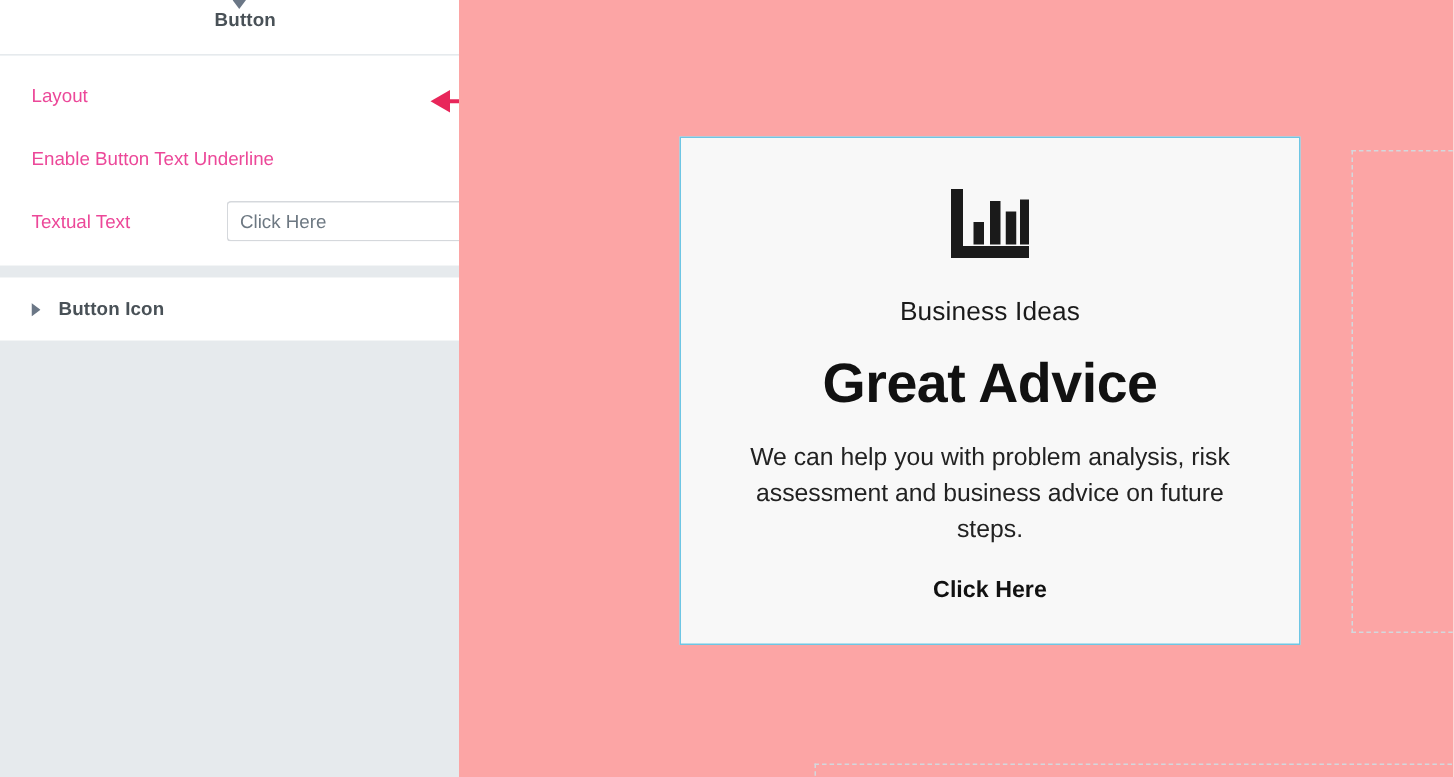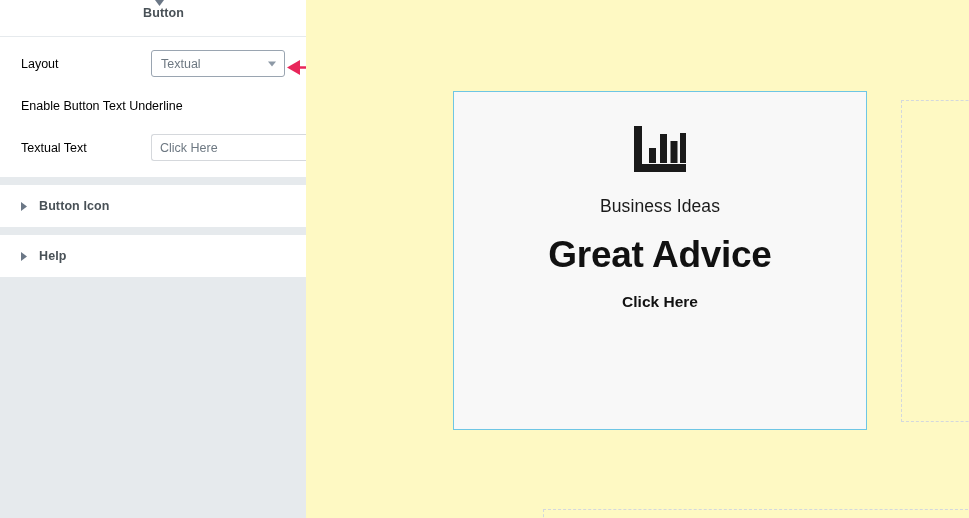--- a/index.html
+++ b/index.html
@@ -63,21 +63,21 @@
   }
   .control-row {
     display: flex;
     align-items: center;
     height: 31px;
     margin-bottom: 11px;
   }
   .control-row:last-child { margin-bottom: 0; }
   .control-label {
     font-size: 12.5px;
-    color: #000000;
+    color: #ec4899;
     flex: 0 0 auto;
     white-space: nowrap;
   }
   .control-field {
     margin-left: auto;
   }
 
   
   .sel {
     position: relative;
@@ -192,21 +192,21 @@
     pointer-events: none;
   }
 
   
   #preview-canvas {
     position: absolute;
     left: 306px;
     top: 0;
     right: 0;
     bottom: 0;
-    background: #fef9c3;
+    background: #fca5a5;
   }
 
   #promo-card {
     position: absolute;
     left: 147px;   
     top: 91px;
     width: 414px;
     height: 339px;
     box-sizing: border-box;
     border: 1px solid #6ec6e4;
@@ -280,26 +280,20 @@
           <path d="M0 0 L9 0 L4.5 6 Z" fill="#6b7786"></path>
         </svg>
     </span>
     <span class="section-title">Button</span>
   </div>
 
   <div class="section-body">
 
     <div class="control-row">
       <span class="control-label">Layout</span>
-      <div class="control-field">
-        <div class="sel strong">
-          <span>Textual</span>
-          <span class="arrow"></span>
-        </div>
-      </div>
     </div>
 
     <div class="control-row">
       <span class="control-label">Enable Button Text Underline</span>
     </div>
 
     <div class="control-row">
       <span class="control-label">Textual Text</span>
       <div class="control-field">
         <div class="input-wrap">
@@ -320,28 +314,20 @@
   <div class="collapsed-section">
     <span class="caret">
       <svg width="6" height="9" viewBox="0 0 6 9">
           <path d="M0 0 L6 4.5 L0 9 Z" fill="#6b7786"></path>
         </svg>
     </span>
     <span class="collapsed-title">Button Icon</span>
   </div>
 
 
-  <div class="collapsed-section">
-    <span class="caret">
-      <svg width="6" height="9" viewBox="0 0 6 9">
-          <path d="M0 0 L6 4.5 L0 9 Z" fill="#6b7786"></path>
-        </svg>
-    </span>
-    <span class="collapsed-title">Help</span>
-  </div>
 
 </div>
 
 <div id="panel-collapse-handle">
   <span>‹</span>
 </div>
 
 <svg id="pointer-arrow" viewBox="0 0 48 19">
   <line x1="46" y1="9.5" x2="12" y2="9.5" stroke="#e8265a" stroke-width="2.6"></line>
   <path d="M1 9.5 L14 2 L14 17 Z" fill="#e8265a"></path>
@@ -360,20 +346,21 @@
         <rect x="28" y="10" width="7" height="29" fill="#1a1a1a"></rect>
         <rect x="38.5" y="17" width="7" height="22" fill="#1a1a1a"></rect>
         <rect x="48" y="9" width="6" height="30" fill="#1a1a1a"></rect>
       </svg>
     </div>
 
     <p class="card-subtitle">Business Ideas</p>
 
     <h1 class="card-title">Great Advice</h1>
 
+    <p class="card-desc">We can help you with problem analysis, risk assessment and business advice on future steps.</p>
 
     <span class="card-cta">Click Here</span>
 
   </div>
 
   <div id="right-placeholder"></div>
   <div id="bottom-placeholder"></div>
 
 </div>
 

